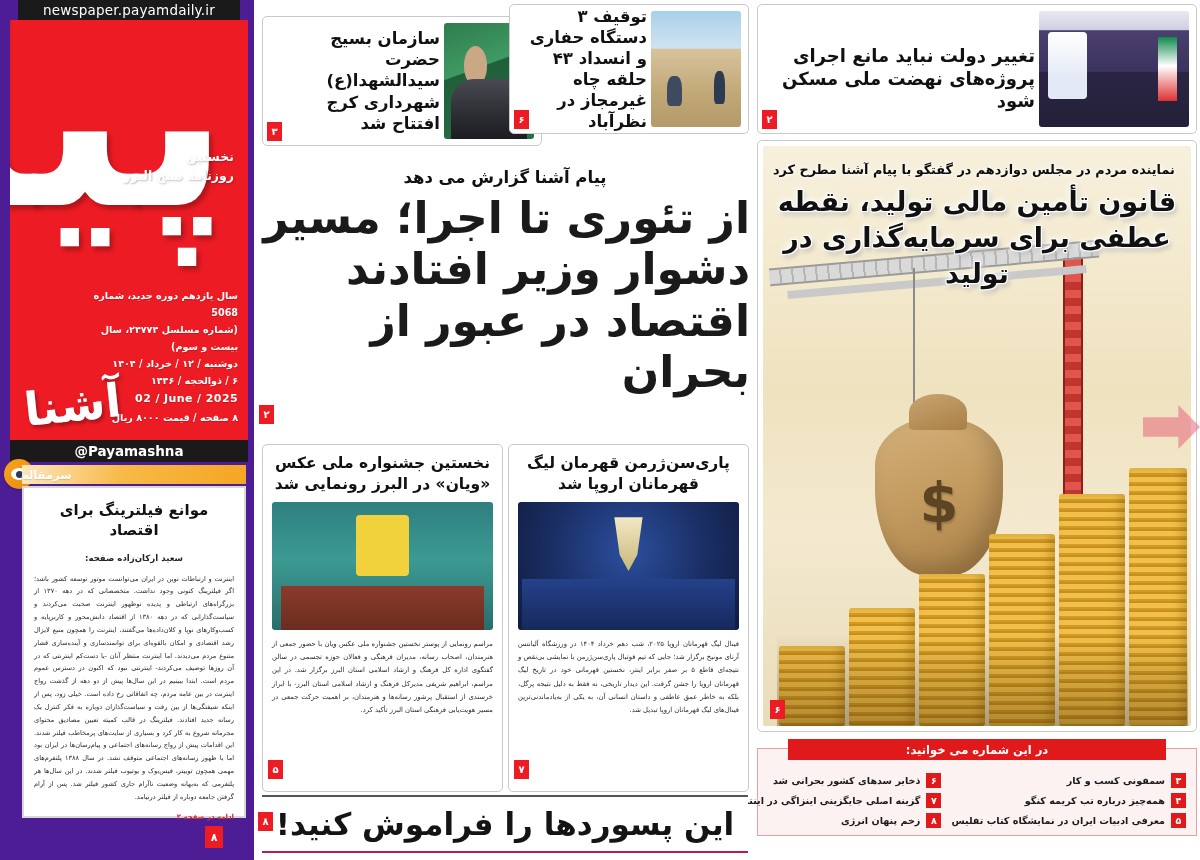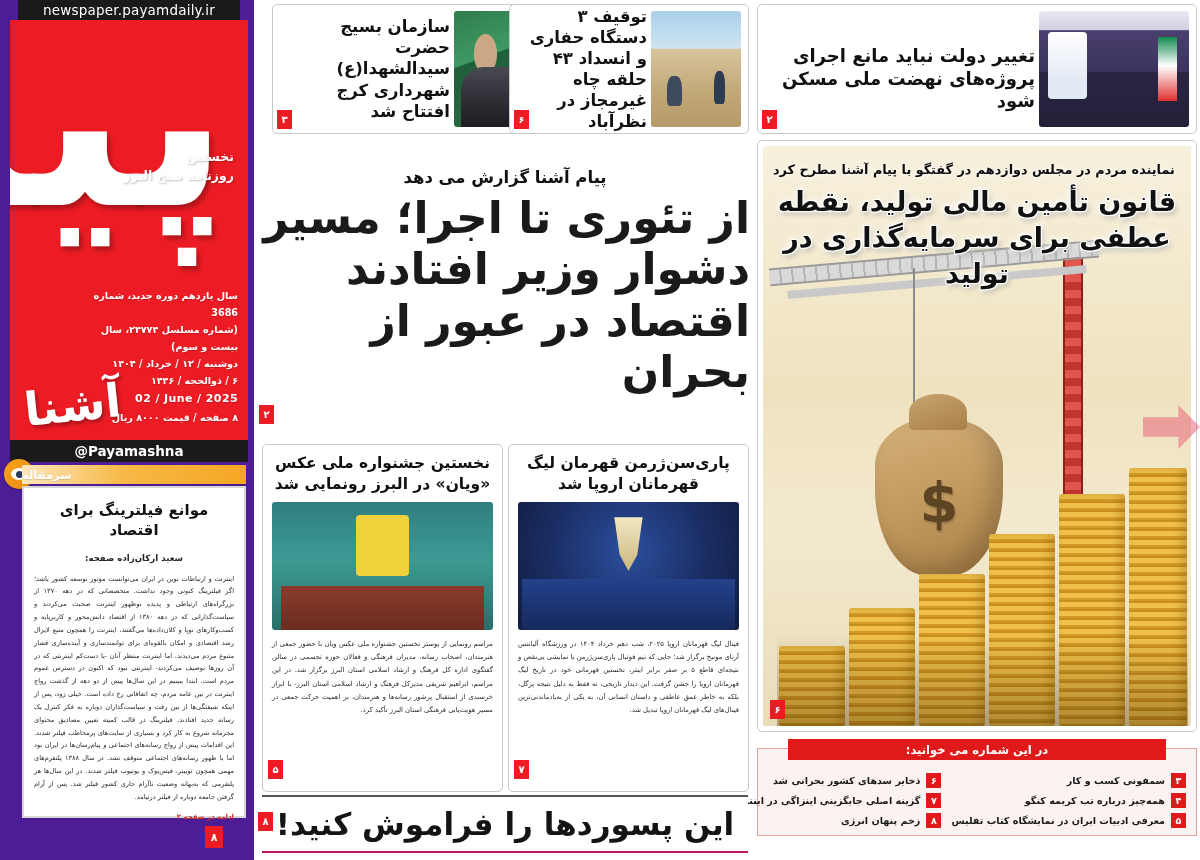--- a/index.html
+++ b/index.html
@@ -182,21 +182,21 @@
   }
   .pagebadge {
     position: absolute;
     width: 15px; height: 19px;
     background: #ed1c24; color: #fff;
     font-size: 10px; font-weight: 700;
     display: flex; align-items: center; justify-content: center;
     z-index: 5;
   }
 
-  #teaser-basij { left: 262px; top: 4px; width: 280px; height: 130px; margin-left: 10px; }
+  #teaser-basij { left: 262px; top: 16px; width: 280px; height: 130px; }
   #teaser-wells { left: 509px; top: 4px; width: 240px; height: 130px; }
   #teaser-housing { left: 757px; top: 4px; width: 440px; height: 130px; }
   #teaser-housing .t-text { font-size: 18px; line-height: 1.26; margin-top: 20px; }
   #teaser-housing .t-img { width: 150px; }
 
   
   .ph { position: absolute; inset: 0; }
   .ph-basij {
     background: linear-gradient(160deg,#2f7d4e 0%,#3f9a62 38%,#1f5f3a 39%,#2b6f46 100%);
   }
@@ -440,21 +440,21 @@
     </div>
 
     <div class="red-panel">
       <div class="logo-glyph">پیام</div>
       <div class="logo-sub">
         <div>نخستین</div>
         <div>روزنامه صبح البرز</div>
       </div>
       <div class="logo-ashna">آشنا</div>
       <div class="issue-meta">
-        <div>سال یازدهم دوره جدید، شماره 3686</div>
+        <div>سال یازدهم دوره جدید، شماره 5068</div>
         <div>(شماره مسلسل ۲۴۷۷۴، سال بیست و سوم)</div>
         <div>دوشنبه / ۱۲ / خرداد / ۱۴۰۴</div>
         <div>۶ / ذوالحجه / ۱۴۴۶</div>
         <div class="lat">02 / June / 2025</div>
         <div>۸ صفحه / قیمت ۸۰۰۰ ریال</div>
       </div>
     </div>
 
     <div class="handle-bar">
       <span>@Payamashna</span>

